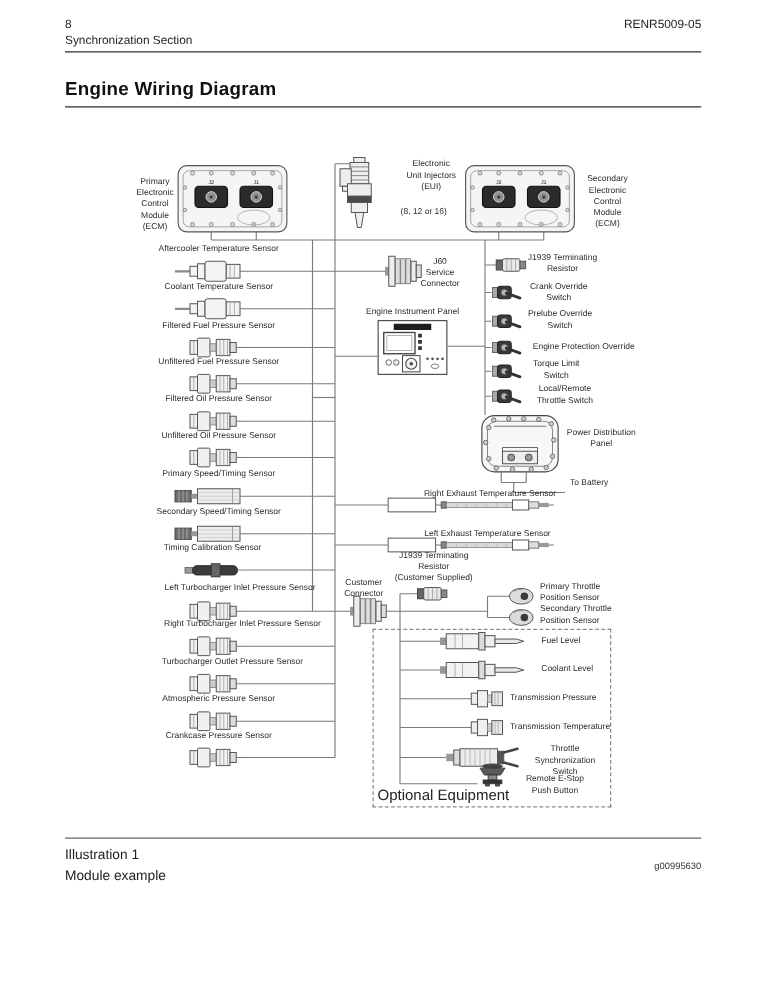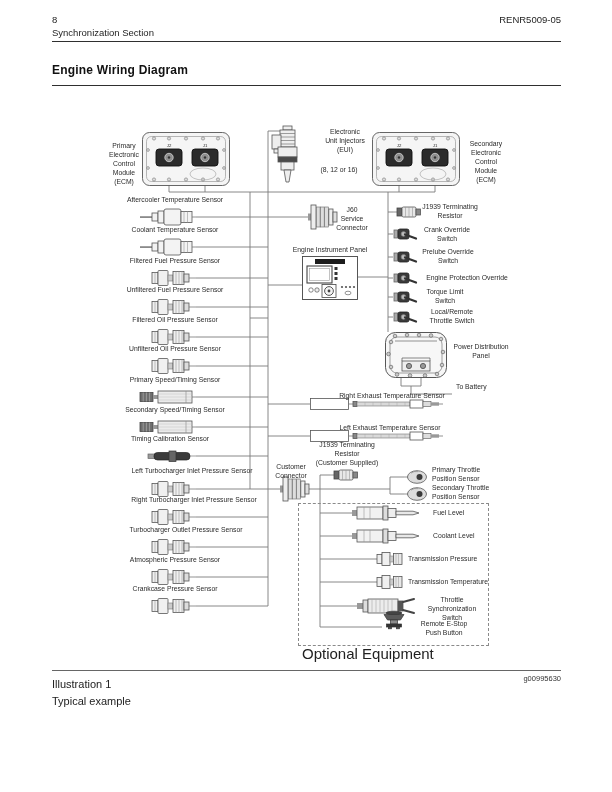--- a/index.html
+++ b/index.html
@@ -4,33 +4,33 @@
 <style>
   html,body { margin:0; padding:0; background:#e8e8e8; }
   .page {
     position:relative; width:612px; height:792px; margin:0 auto;
     background:#ffffff; overflow:hidden;
     font-family:"Liberation Sans", sans-serif; color:#222;
   }
   .abs { position:absolute; }
   .hdr { font-size:9.5px; color:#1d1d1d; }
   .rule { position:absolute; left:52px; width:509px; background:#2f2f2f; }
-  .title { font-size:12px; font-weight:bold; color:#111; letter-spacing:0.2px; }
+  .title { font-size:15px; font-weight:bold; color:#111; letter-spacing:0.2px; }
   .lbl {
     position:absolute; font-size:6.8px; line-height:1.32; color:#2b2b2b;
     white-space:pre-line;
   }
   .c { text-align:center; transform:translateX(-50%); }
   .jl { font-size:4.3px; color:#222; text-align:center; transform:translateX(-50%); }
   .ftr { font-size:11px; color:#222; }
   .gco { font-size:7.5px; color:#333; }
   .optbox {
     position:absolute; border:1px dashed #8a8a8a; background:transparent;
   }
-  .optttl { position:absolute; font-size:15px; color:#222;margin-top:16px; }
+  .optttl { position:absolute; font-size:12px; color:#222; }
   svg.wiring { position:absolute; left:0; top:0; }
 </style>
 </head>
 <body>
 
 <div class="page">
 
   <div class="abs hdr" style="left:52px; top:14px;">8</div>
   <div class="abs hdr" style="left:52px; top:27px;">Synchronization Section</div>
   <div class="abs hdr" style="right:51px; top:14px; text-align:left;">RENR5009-05</div>
@@ -370,17 +370,17 @@
   <div class="lbl" style="left:408px; top:555px;">Transmission Pressure</div>
   <div class="lbl" style="left:408px; top:578px;">Transmission Temperature</div>
   <div class="lbl c" style="left:452px; top:596px;">Throttle
 Synchronization
 Switch</div>
   <div class="lbl c" style="left:444px; top:620px;">Remote E-Stop
 Push Button</div>
   <div class="optttl" style="left:302px; top:629px;">Optional Equipment</div>
 
   <div class="rule" style="top:670px; height:0.8px; background:#666;"></div>
-  <div class="abs gco" style="right:51px; top:674px; text-align:center;">g00995630</div>
+  <div class="abs gco" style="right:51px; top:688px; text-align:center;">g00995630</div>
   <div class="abs ftr" style="left:52px; top:678px;">Illustration 1</div>
-  <div class="abs ftr" style="left:52px; top:695px;">Typical example</div>
+  <div class="abs ftr" style="left:52px; top:695px;">Module example</div>
 
 </div>
 
 </body></html>

